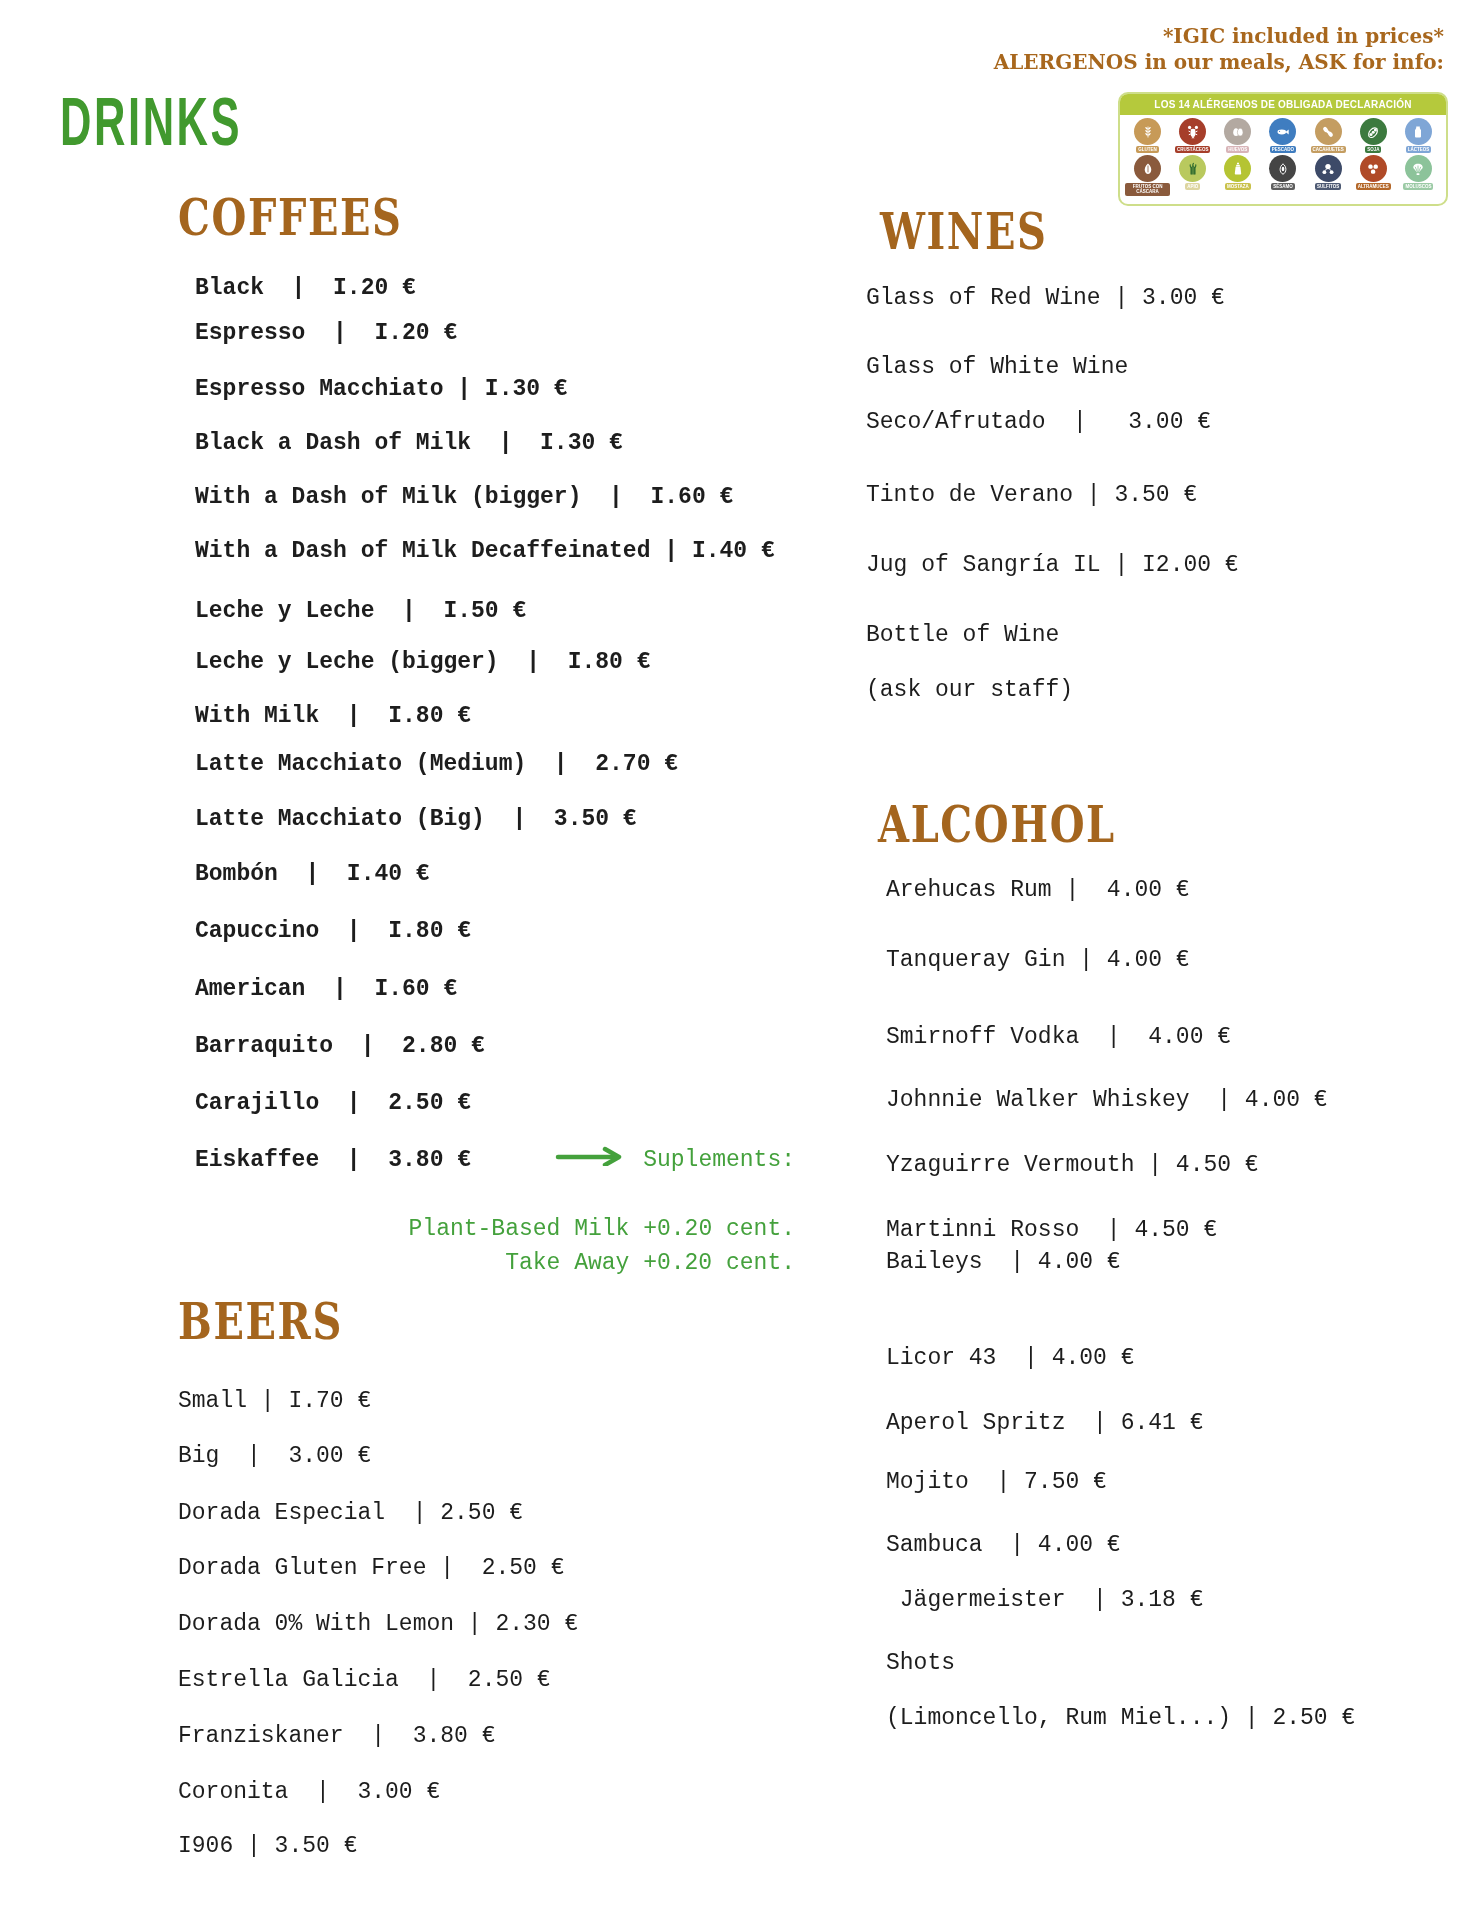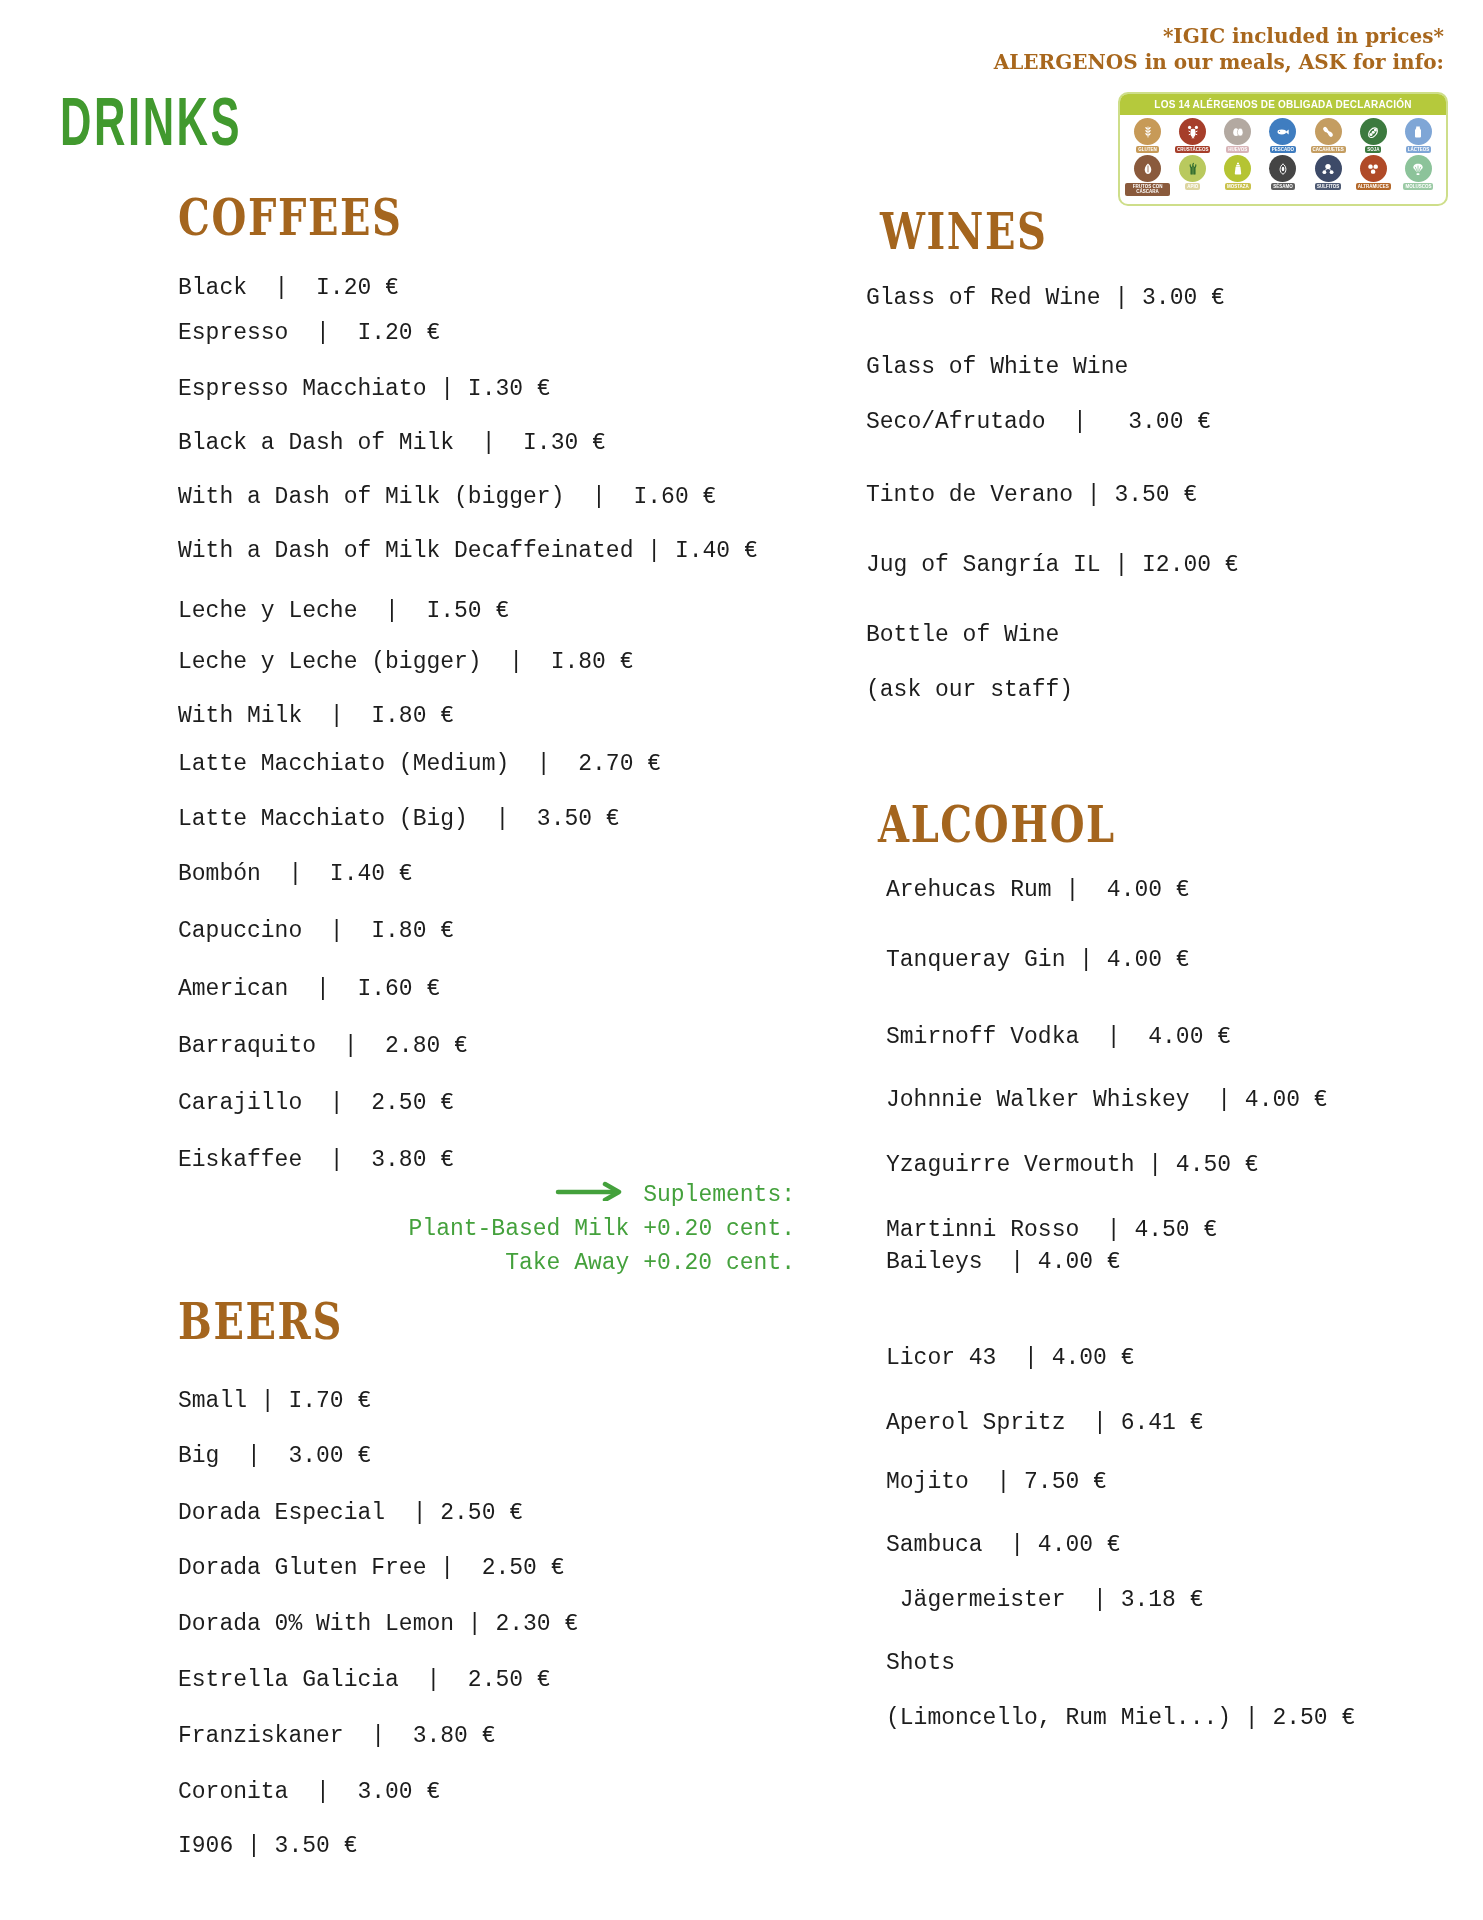--- a/index.html
+++ b/index.html
@@ -17,21 +17,21 @@
     transform-origin:left top;white-space:pre;}
   #coffees-heading{left:178px;top:188px;}
   #wines-heading{left:880px;top:202px;}
   #alcohol-heading{left:878px;top:795px;}
   #beers-heading{left:178px;top:1292px;}
 
   
   .line{position:absolute;font-family:"Liberation Mono","DejaVu Sans Mono",monospace;
     font-size:23px;line-height:1.25;color:#1d1d1d;white-space:pre;}
 
-  #coffees-list .line{left:178px;}
+  #coffees-list .line{left:195px;font-weight:bold;}
   #coffees-list .line:nth-child(1){top:274px}#coffees-list .line:nth-child(2){top:319px}
   #coffees-list .line:nth-child(3){top:375px}#coffees-list .line:nth-child(4){top:429px}
   #coffees-list .line:nth-child(5){top:483px}#coffees-list .line:nth-child(6){top:537px}
   #coffees-list .line:nth-child(7){top:597px}#coffees-list .line:nth-child(8){top:648px}
   #coffees-list .line:nth-child(9){top:702px}#coffees-list .line:nth-child(10){top:750px}
   #coffees-list .line:nth-child(11){top:805px}#coffees-list .line:nth-child(12){top:860px}
   #coffees-list .line:nth-child(13){top:917px}#coffees-list .line:nth-child(14){top:975px}
   #coffees-list .line:nth-child(15){top:1032px}#coffees-list .line:nth-child(16){top:1089px}
   #coffees-list .line:nth-child(17){top:1146px}
 
@@ -53,21 +53,21 @@
   #beers-list .line{left:178px;margin-top:16px;}
   #beers-list .line:nth-child(1){top:1371px}#beers-list .line:nth-child(2){top:1426px}
   #beers-list .line:nth-child(3){top:1483px}#beers-list .line:nth-child(4){top:1538px}
   #beers-list .line:nth-child(5){top:1594px}#beers-list .line:nth-child(6){top:1650px}
   #beers-list .line:nth-child(7){top:1706px}#beers-list .line:nth-child(8){top:1762px}
   #beers-list .line:nth-child(9){top:1816px}
 
   
   .supp{position:absolute;right:688px;color:#44a13c;
     font-family:"Liberation Mono","DejaVu Sans Mono",monospace;font-size:23px;white-space:pre;}
-  #supp-arrow-line{top:1155px;display:flex;align-items:center;gap:14px;}
+  #supp-arrow-line{top:1120px;display:flex;align-items:center;gap:14px;}
   #supp-line1{top:1216px;} #supp-line2{top:1250px;}
 
   
   .note{position:absolute;right:39px;text-align:right;font-family:"DejaVu Serif",serif;
     font-weight:700;font-size:20px;color:#a8671d;white-space:pre;}
   #note1{top:24px;} #note2{top:50px;}
 
   
   #allergen-panel{position:absolute;left:1118px;top:92px;width:330px;height:114px;
     background:#fff;border:2px solid #cede8a;border-radius:10px;box-sizing:border-box;overflow:hidden;}

